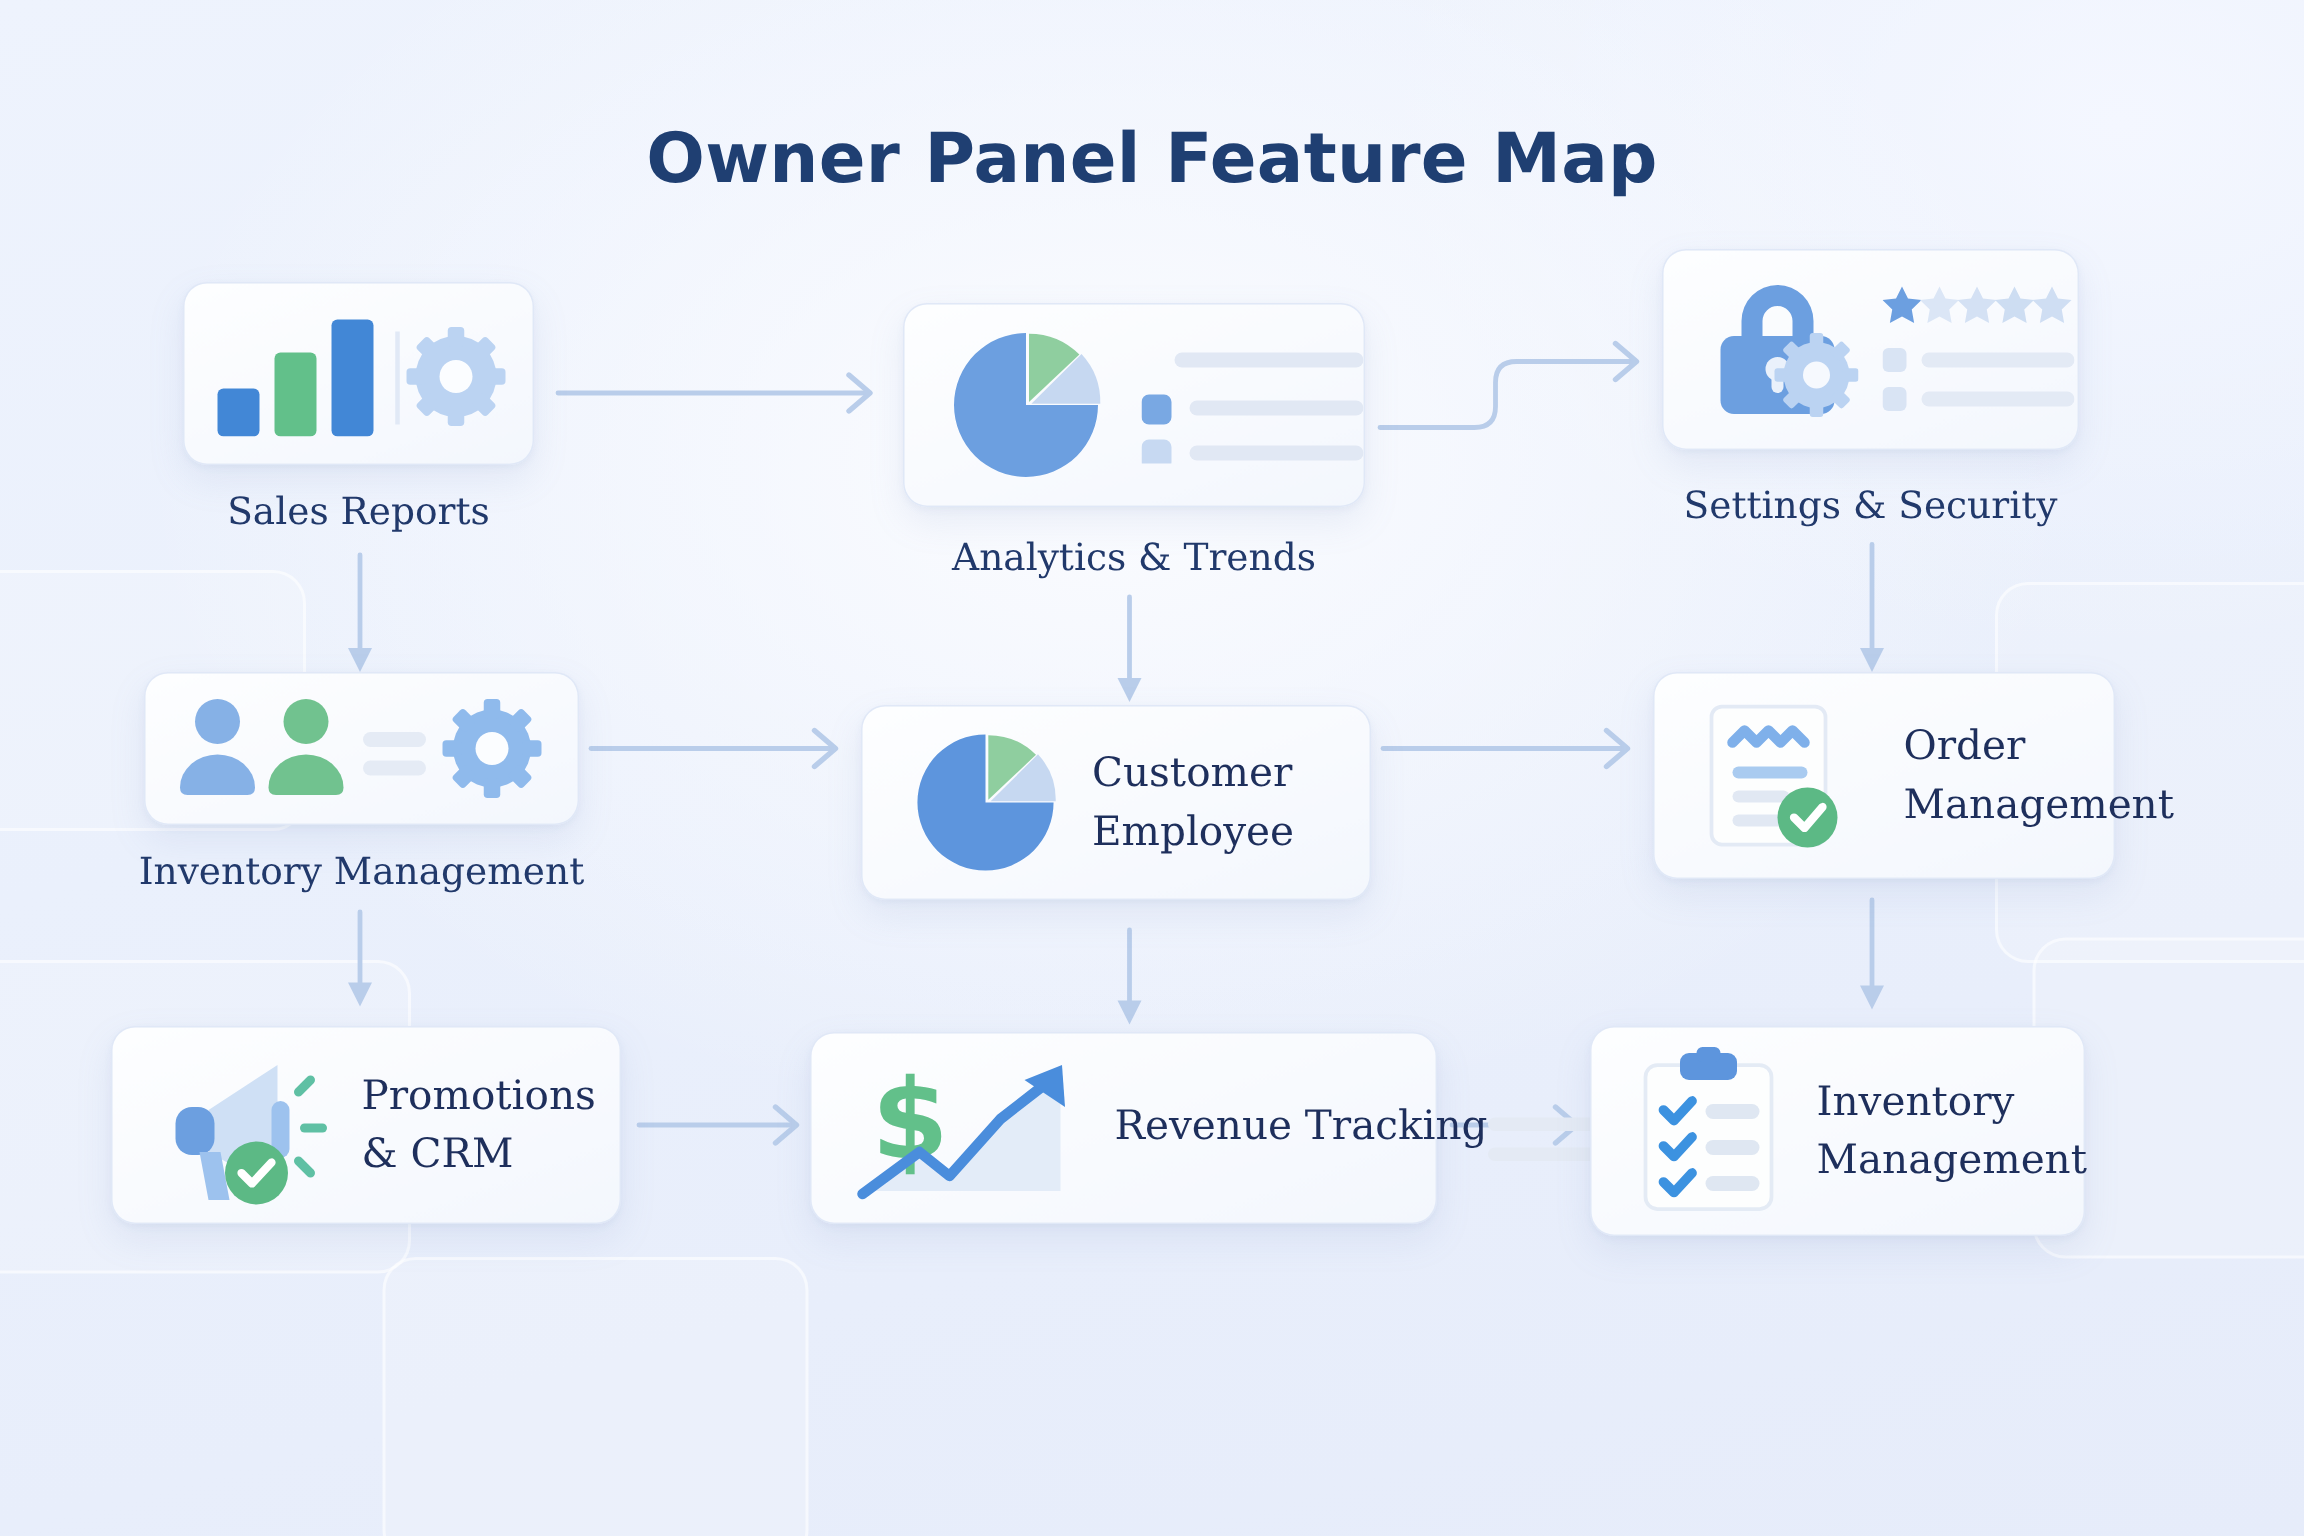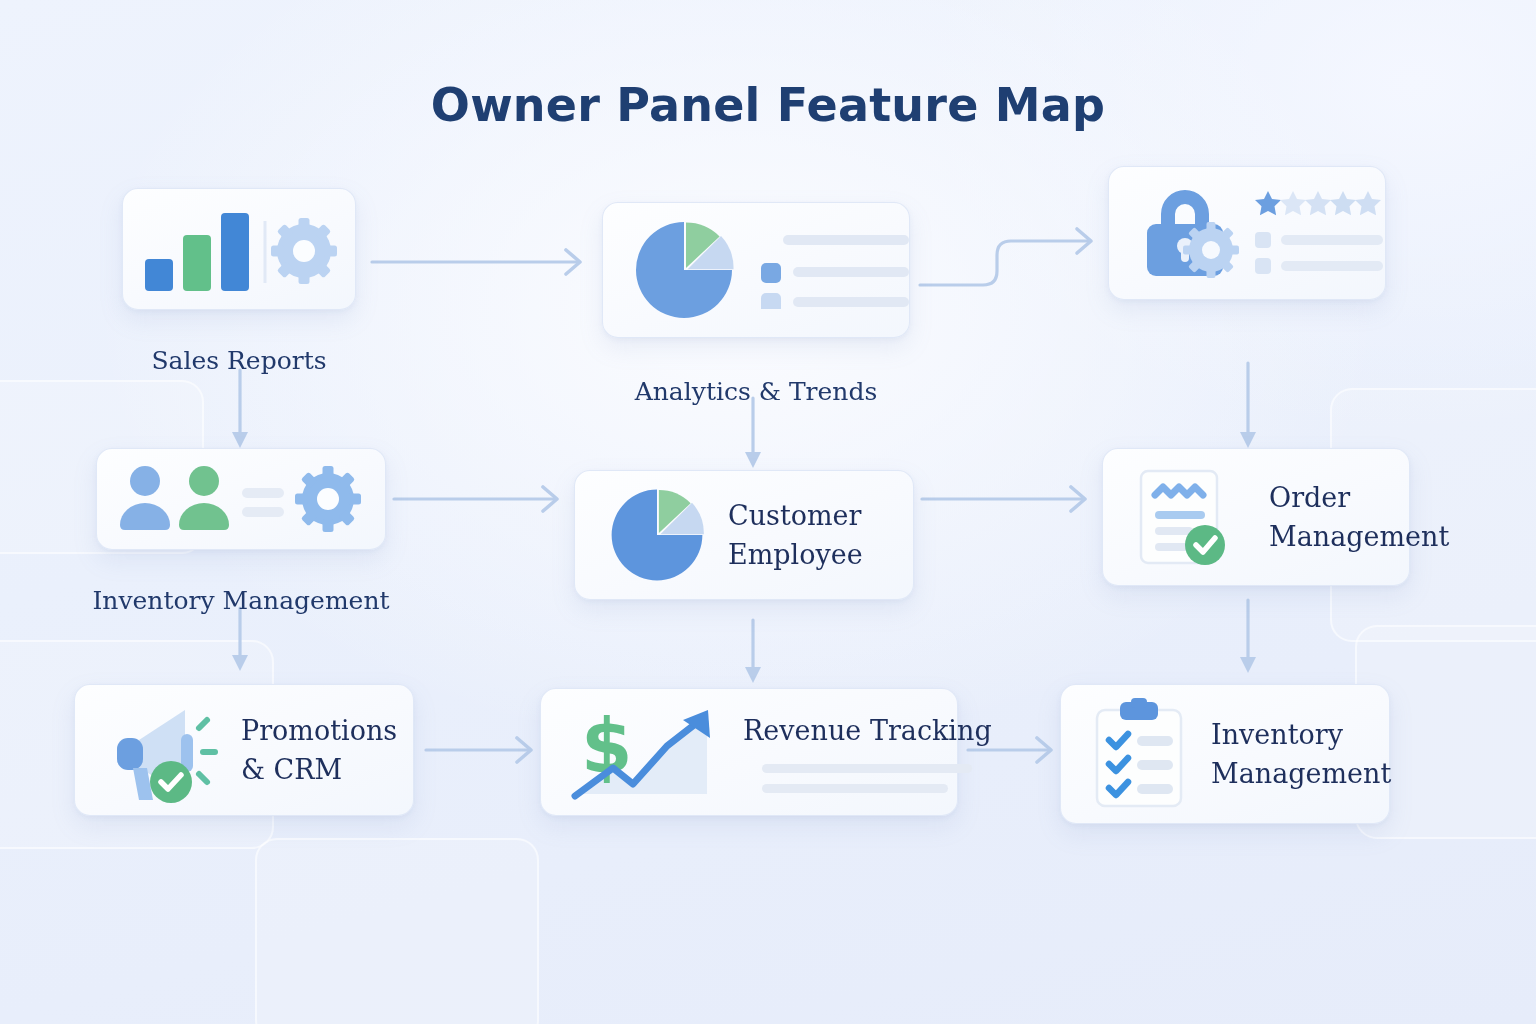--- a/index.html
+++ b/index.html
@@ -63,21 +63,20 @@
   }
 
   
   .caption {
     position: absolute;
     text-align: center;
     font-size: 25px;
     color: #21396b;
     font-family: "DejaVu Serif", serif;
     white-space: nowrap;
-    margin-top: 20px;
   }
 
   
   .inline-label {
     font-size: 27px;
     line-height: 1.45;
     color: #1e2f5c;
     font-family: "DejaVu Serif", serif;
     white-space: nowrap;
   }
@@ -258,20 +257,21 @@
             <path d="M113 1 l4 8 9 1 -6.5 6.3 1.6 9 -8.1-4.3 -8.1 4.3 1.6-9 -6.5-6.3 9-1 Z" fill="#cfdef3"></path>
           </g>
           <rect x="0" y="42" width="16" height="16" rx="4" fill="#d9e4f4"></rect>
           <rect x="26" y="45" width="102" height="10" rx="5" fill="#e3eaf5"></rect>
           <rect x="0" y="68" width="16" height="16" rx="4" fill="#d9e4f4"></rect>
           <rect x="26" y="71" width="102" height="10" rx="5" fill="#e3eaf5"></rect>
         </svg>
       </span>
     </div>
   </div>
+  <div class="caption" style="left:1058px; top:322px; width:378px;">Settings &amp; Security</div>
 
   <div class="card" style="left:96px; top:448px; width:290px; height:102px;">
     <div class="card-inner" style="justify-content:center; gap:0;">
       <span class="art">
         <svg width="250" height="72" viewBox="0 0 250 72">
           <g fill="#86b1e6">
             <circle cx="29" cy="18" r="15"></circle>
             <path d="M4 62 a25 22 0 0 1 50 0 q0 5 -5 5 H9 q-5 0 -5 -5 Z"></path>
           </g>
           <g fill="#71c28f">
@@ -363,21 +363,21 @@
   <div class="card" style="left:540px; top:688px; width:418px; height:128px;">
     <div class="card-inner" style="gap:26px; padding:0 26px; align-items:center;">
       <span class="art">
         <svg width="150" height="100" viewBox="0 0 150 100">
           <path d="M12 92 L46 66 L66 82 L100 44 L140 14 L140 92 Z" fill="#e3ecf8"></path>
           <text x="14" y="70" font-family="DejaVu Sans, sans-serif" font-size="74" font-weight="bold" fill="#62c08a">$</text>
           <polyline points="8,94 46,66 66,82 100,44 136,16" fill="none" stroke="#4a8ddc" stroke-width="7" stroke-linecap="round" stroke-linejoin="round"></polyline>
           <polygon points="141,8 143,36 116,18" fill="#4a8ddc"></polygon>
         </svg>
       </span>
-      <span style="display:flex; flex-direction:column;align-items:center;">
+      <span style="display:flex; flex-direction:row;">
         <span class="inline-label">Revenue Tracking</span>
         <span class="ph-lines">
           <span class="ph-line" style="width:210px;"></span>
           <span class="ph-line" style="width:186px;"></span>
         </span>
       </span>
     </div>
   </div>
 
   <div class="card" style="left:1060px; top:684px; width:330px; height:140px;">

